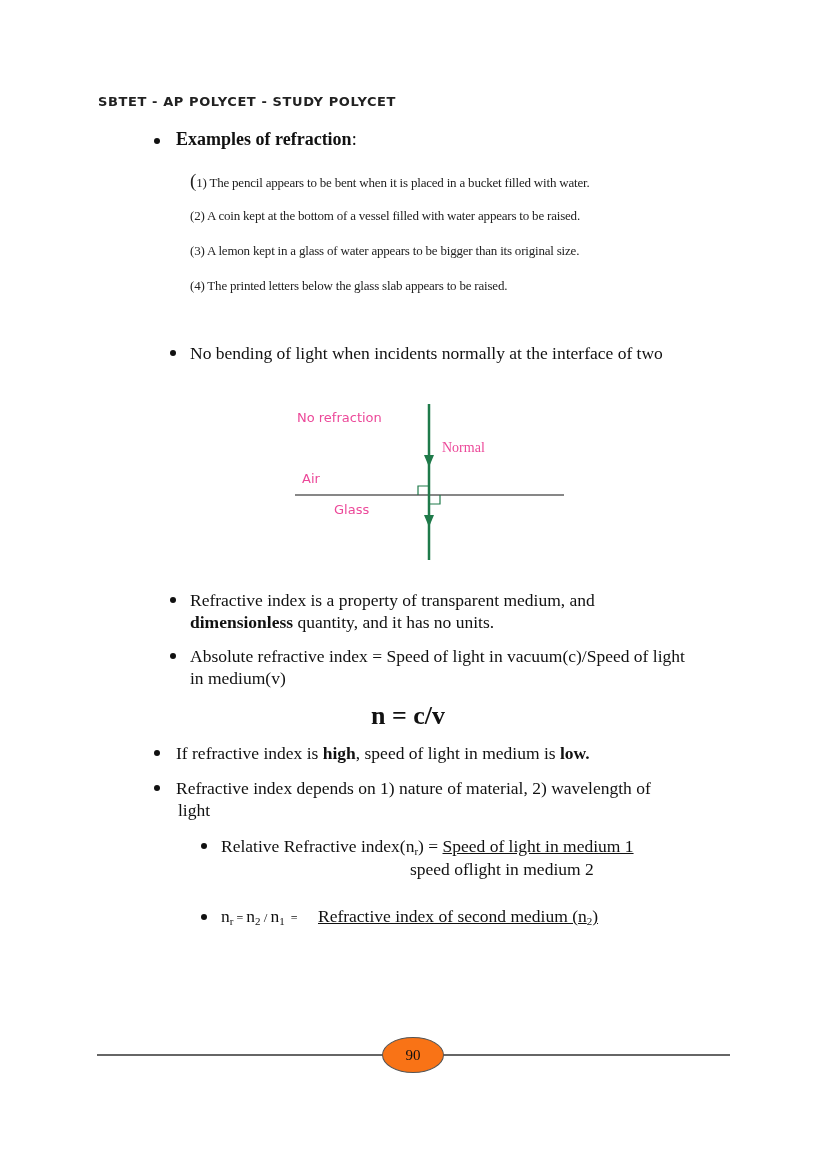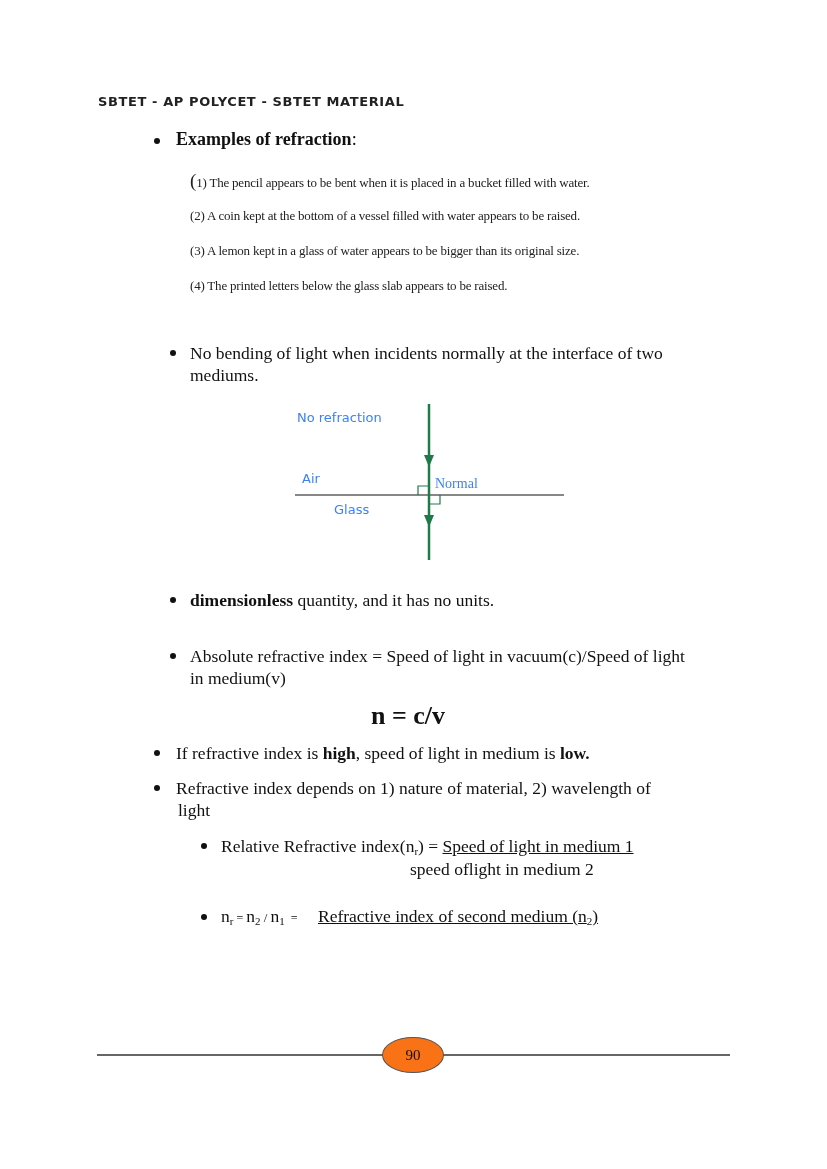--- a/index.html
+++ b/index.html
@@ -9,60 +9,60 @@
   .sans { font-family: "DejaVu Sans", "Liberation Sans", sans-serif; }
   .header { left: 98px; top: 94px; font-size: 13px; font-weight: bold; letter-spacing: 0.6px; color: #222; }
   .bdot { position: absolute; width: 6px; height: 6px; border-radius: 50%; background: #111; }
   .h-examples { left: 176px; top: 129px; font-size: 18px; font-weight: bold; }
   .ex { left: 190px; font-size: 13px; color: #222; letter-spacing: -0.2px; }
   .ex .bigparen { font-size: 19px; }
   .p { font-size: 17.5px; line-height: 22px; color: #111; }
   .formula { left: 371px; top: 701px; font-size: 26px; font-weight: bold; }
   .u { text-decoration: underline; }
   .sub { font-size: 11px; vertical-align: -3px; }
-  .diagram-label { font-size: 13px; color: #3b82f6; }
+  .diagram-label { font-size: 13px; color: #ec4899; }
   .footer-line { height: 2px; background: #666; top: 1054px; }
   .page-oval { left: 382px; top: 1037px; width: 60px; height: 34px; border: 1.5px solid #555; border-radius: 50%; background: #f97316; text-align: center; line-height: 34px; font-size: 15px; }
 </style>
 </head>
 <body>
 
-<div class="abs sans header">SBTET - AP POLYCET - SBTET MATERIAL</div>
+<div class="abs sans header">SBTET - AP POLYCET - STUDY POLYCET</div>
 
 <div class="bdot" style="left:154px; top:138px;"></div>
 <div class="abs serif h-examples"><span>Examples of refraction</span><span style="font-weight:normal">:</span></div>
 
 <div class="abs serif ex" style="top:170px;"><span class="bigparen">(</span><span>1) The pencil appears to be bent when it is placed in a bucket filled with water.</span></div>
 <div class="abs serif ex" style="top:208px;"><span>(2) A coin kept at the bottom of a vessel filled with water appears to be raised.</span></div>
 <div class="abs serif ex" style="top:243px;"><span>(3) A lemon kept in a glass of water appears to be bigger than its original size.</span></div>
 <div class="abs serif ex" style="top:278px;"><span>(4) The printed letters below the glass slab appears to be raised.</span></div>
 
 <div class="bdot" style="left:170px; top:350px;"></div>
 <div class="abs serif p" style="left:190px; top:342px;">
   <div>No bending of light when incidents normally at the interface of two</div>
-  <div>mediums.</div>
 </div>
 
 <div class="abs" style="left:290px; top:400px; width:280px; height:165px;">
   <svg width="280" height="165" viewBox="0 0 280 165">
     <line x1="5" y1="95" x2="274" y2="95" stroke="#111" stroke-width="1.2"></line>
     <line x1="139" y1="4" x2="139" y2="160" stroke="#1f7a4a" stroke-width="2.5"></line>
     <polygon points="134,55 144,55 139,67" fill="#1f7a4a"></polygon>
     <polygon points="134,115 144,115 139,127" fill="#1f7a4a"></polygon>
     <polyline points="128,95 128,86 139,86" fill="none" stroke="#1f7a4a" stroke-width="1.2"></polyline>
     <polyline points="139,104 150,104 150,95" fill="none" stroke="#1f7a4a" stroke-width="1.2"></polyline>
   </svg>
   <div class="abs sans diagram-label" style="left:7px; top:10px;">No refraction</div>
-  <div class="abs sans diagram-label" style="left:145px; top:40px; font-family:'Liberation Serif', serif; font-size:14px;margin-top:36px;">Normal</div>
+  <div class="abs sans diagram-label" style="left:152px; top:40px; font-family:'Liberation Serif', serif; font-size:14px;">Normal</div>
   <div class="abs sans diagram-label" style="left:12px; top:71px;">Air</div>
   <div class="abs sans diagram-label" style="left:12px; top:102px;margin-left:32px;">Glass</div>
 </div>
 
 <div class="bdot" style="left:170px; top:597px;"></div>
 <div class="abs serif p" style="left:190px; top:589px;">
+  <div>Refractive index is a property of transparent medium, and</div>
   <div><b>dimensionless</b><span> quantity, and it has no units.</span></div>
 </div>
 
 <div class="bdot" style="left:170px; top:653px;"></div>
 <div class="abs serif p" style="left:190px; top:645px;">
   <div>Absolute refractive index = Speed of light in vacuum(c)/Speed of light</div>
   <div>in medium(v)</div>
 </div>
 
 <div class="abs serif formula">n = c/v</div>

